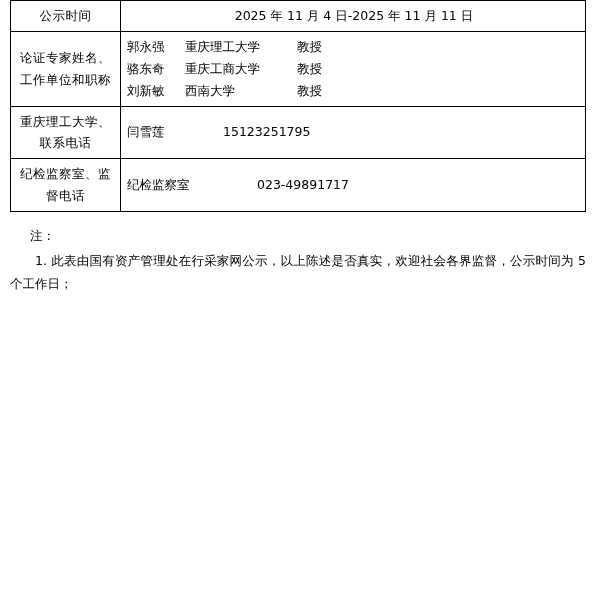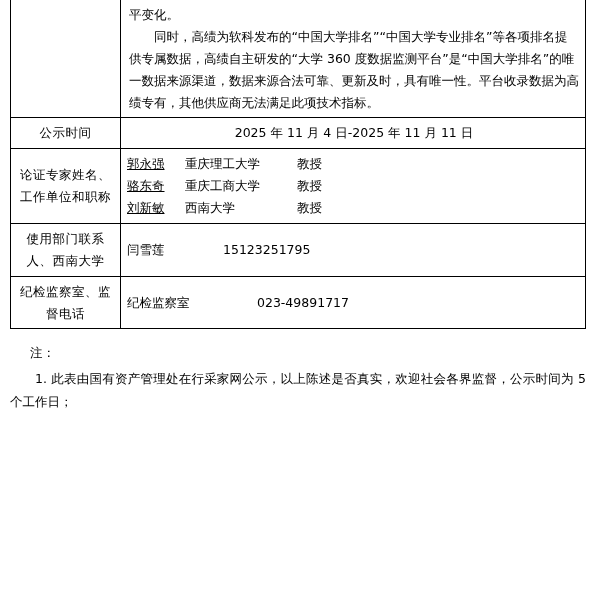--- a/index.html
+++ b/index.html
@@ -58,21 +58,20 @@
   .plain {
     margin: 0;
   }
   .expert-row {
     display: block;
     white-space: pre;
   }
   .nameseg {
     display: inline-block;
     min-width: 58px;
-    text-decoration: underline;
   }
   .orgseg {
     display: inline-block;
     min-width: 112px;
   }
   .contactseg {
     display: inline-block;
     min-width: 96px;
   }
   .notes {
@@ -96,44 +95,37 @@
 <body>
 
 <div class="page">
 
   <table class="doc">
     <colgroup>
       <col style="width:110px">
       <col style="width:465px">
     </colgroup>
     <tbody>
-      <tr class="cont">
-        <td class="label"></td>
-        <td class="value" style="padding-left:8px;">
-          <p class="plain">平变化。</p>
-          <p class="para">同时，高绩为软科发布的“中国大学排名”“中国大学专业排名”等各项排名提供专属数据，高绩自主研发的“大学 360 度数据监测平台”是“中国大学排名”的唯一数据来源渠道，数据来源合法可靠、更新及时，具有唯一性。平台收录数据为高绩专有，其他供应商无法满足此项技术指标。</p>
-        </td>
-      </tr>
 
       <tr>
         <td class="label">公示时间</td>
         <td class="value center">2025 年 11 月 4 日-2025 年 11 月 11 日</td>
       </tr>
 
       <tr>
         <td class="label">论证专家姓名、工作单位和职称</td>
         <td class="value">
           <span class="expert-row"><span class="nameseg">郭永强</span><span class="orgseg">重庆理工大学</span><span>教授</span></span>
           <span class="expert-row"><span class="nameseg">骆东奇</span><span class="orgseg">重庆工商大学</span><span>教授</span></span>
           <span class="expert-row"><span class="nameseg">刘新敏</span><span class="orgseg">西南大学</span><span>教授</span></span>
         </td>
       </tr>
 
       <tr>
-        <td class="label">使用部门联系人、西南大学</td>
+        <td class="label">重庆理工大学、联系电话</td>
         <td class="value">
           <span class="contactseg">闫雪莲</span><span>15123251795</span>
         </td>
       </tr>
 
 
       <tr>
         <td class="label">纪检监察室、监督电话</td>
         <td class="value">
           <span class="contactseg" style="min-width:130px;">纪检监察室</span><span>023-49891717</span>

